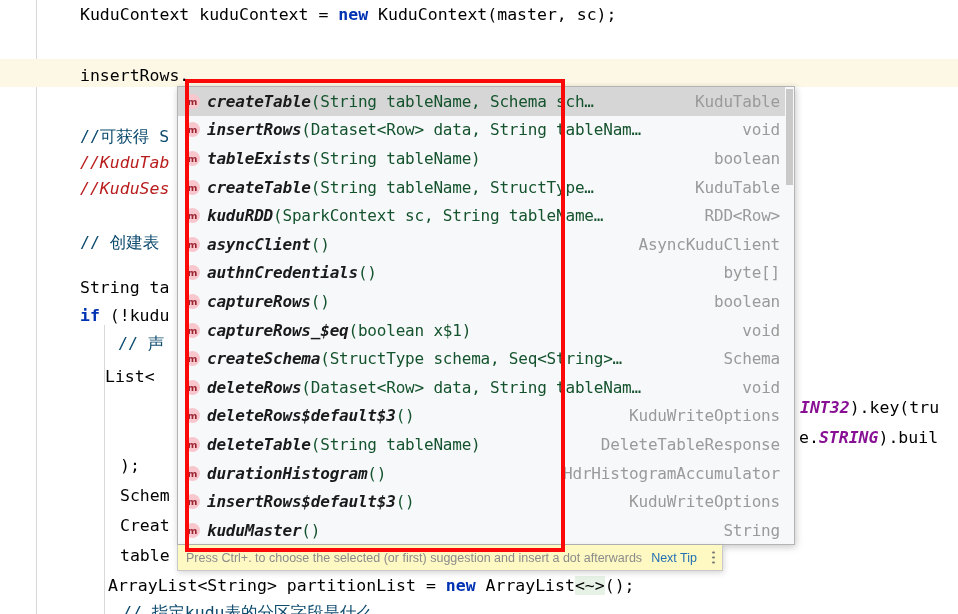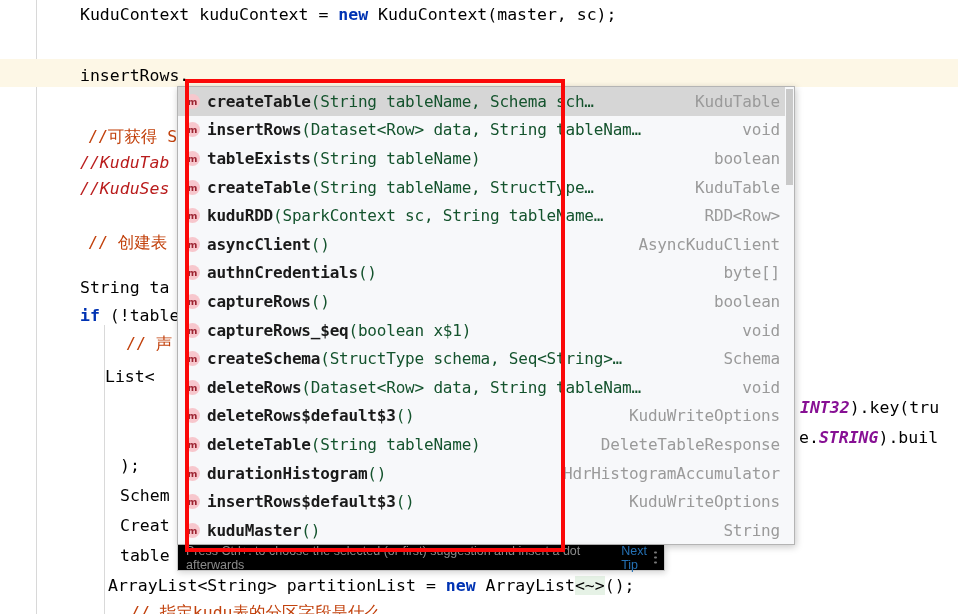--- a/index.html
+++ b/index.html
@@ -48,21 +48,21 @@
     left: 0;
     white-space: pre;
     font-family: "DejaVu Sans Mono", monospace;
     font-size: 16.5px;
     line-height: 25px;
     color: #000000;
     letter-spacing: 0px;
   }
   .kw   { color: #0033b3; font-weight: bold; }
   .cmt  { color: #b91c1c; font-style: italic; }
-  .cmt-cn { color: #c2410c; font-style: normal; margin-left: 8px; }
+  .cmt-cn { color: #0c4a6e; font-style: normal; }
   .cnst { color: #871094; font-style: italic; font-weight: bold; }
   .tmpl { background: #e6f2e6; }
 
   
   #completion-popup {
     position: absolute;
     left: 177px;
     top: 86px;
     width: 618px;
     height: 459px;
@@ -106,20 +106,21 @@
     font-weight: bold;
     line-height: 15px;
     text-align: center;
     margin-right: 7px;
   }
   .cmpl-name {
     font-size: 16px;
     font-weight: bold;
     color: #1a1a1a;
     letter-spacing: -0.2px;
+    font-style: italic;
   }
   .cmpl-params {
     font-size: 16px;
     color: #14532d;
     letter-spacing: -0.2px;
   }
   .cmpl-type {
     position: absolute;
     right: 5px;
     font-size: 16px;
@@ -144,23 +145,23 @@
     height: 96px;
     background: #c9c9c9;
     border-radius: 0;
   }
 
   
   #hint-bar {
     position: absolute;
     left: 177px;
     top: 545px;
-    width: 488px;
+    width: 546px;
     height: 26px;
-    background: #000000;
+    background: #fef9c3;
     border: 1px solid #c9c9c9;
     border-top: none;
     box-sizing: border-box;
     display: flex;
     align-items: center;
     padding-left: 8px;
     box-shadow: 1px 2px 6px rgba(0,0,0,0.16);
   }
   #hint-text {
     font-family: "Liberation Sans", sans-serif;
@@ -216,21 +217,21 @@
   <div class="indent-guide" style="left:180px;top:392px;height:60px;"></div>
 
   <div id="code-lines">
       <div class="code-line" style="top: 2px; left: 80px;"><span>KuduContext kuduContext = </span><span class="kw">new</span><span> KuduContext(master, sc);</span></div>
       <div class="code-line" style="top: 63px; left: 80px;"><span>insertRows.</span></div>
       <div class="code-line" style="top: 124px; left: 80px;"><span class="cmt-cn">//可获得 S</span></div>
       <div class="code-line" style="top: 150px; left: 80px;"><span class="cmt">//KuduTab</span></div>
       <div class="code-line" style="top: 176px; left: 80px; text-align: center;"><span class="cmt">//KuduSes</span></div>
       <div class="code-line" style="top: 230px; left: 80px;"><span class="cmt-cn">// 创建表</span></div>
       <div class="code-line" style="top: 275px; left: 80px;"><span>String ta</span></div>
-      <div class="code-line" style="top: 303px; left: 80px;"><span class="kw">if</span><span> (!table</span></div>
+      <div class="code-line" style="top: 303px; left: 80px;"><span class="kw">if</span><span> (!kudu</span></div>
       <div class="code-line" style="top: 331px; left: 118px;"><span class="cmt-cn">// 声</span></div>
       <div class="code-line" style="top: 364px; left: 105px;"><span>List&lt;</span></div>
       <div class="code-line" style="top: 453px; left: 120px;"><span>);</span></div>
       <div class="code-line" style="top: 483px; left: 120px;"><span>Schem</span></div>
       <div class="code-line" style="top: 513px; left: 120px;"><span>Creat</span></div>
       <div class="code-line" style="top: 543px; left: 120px;"><span>table</span></div>
       <div class="code-line" style="top: 573px; left: 108px;"><span>ArrayList&lt;String&gt; partitionList = </span><span class="kw">new</span><span> ArrayList</span><span class="tmpl">&lt;~&gt;</span><span>();</span></div>
       <div class="code-line" style="top: 600px; left: 122px;"><span class="cmt-cn">// 指定kudu表的分区字段是什么</span></div>
     </div>
   <div id="right-code-lines">

